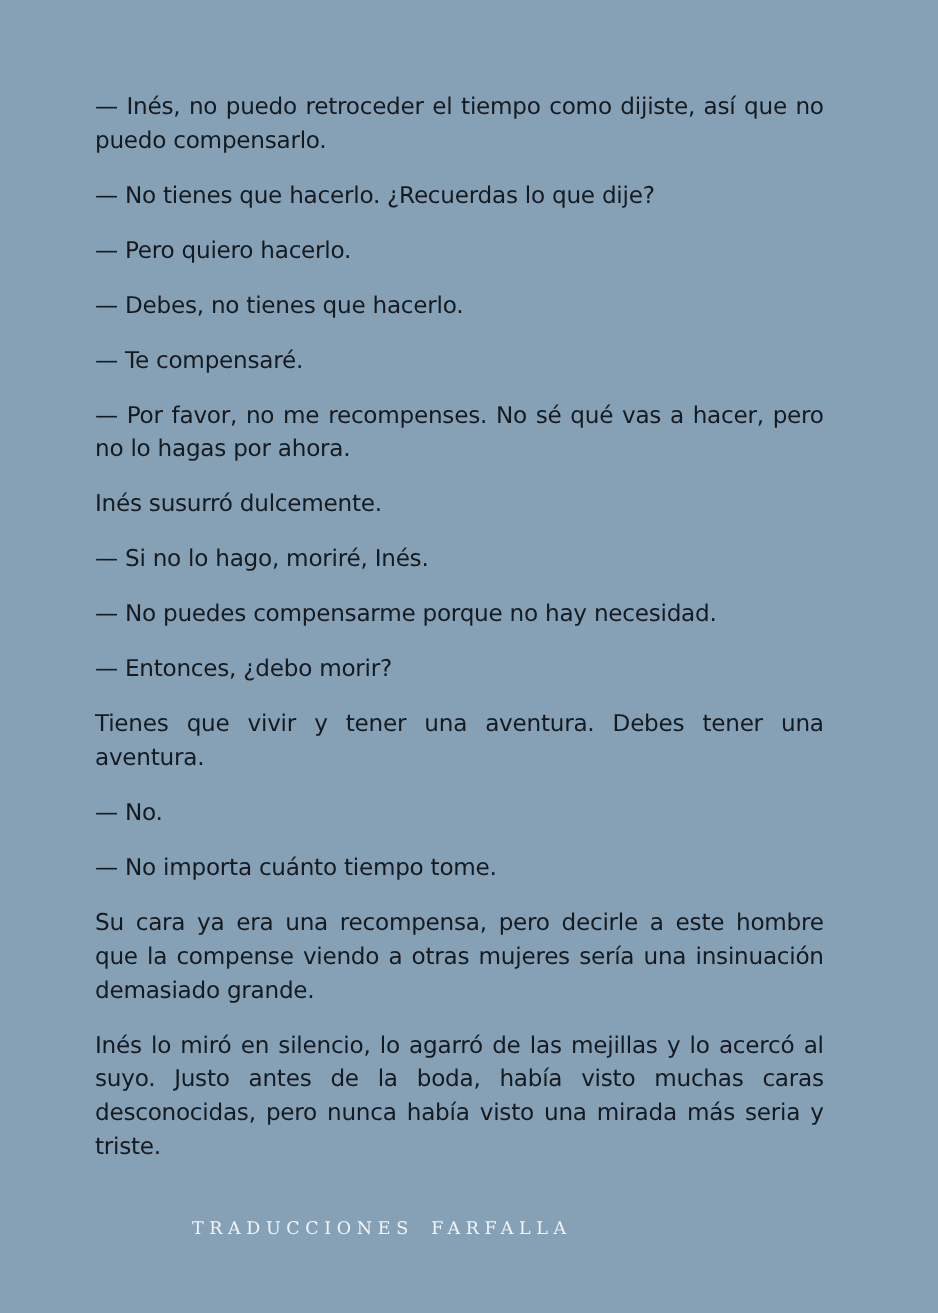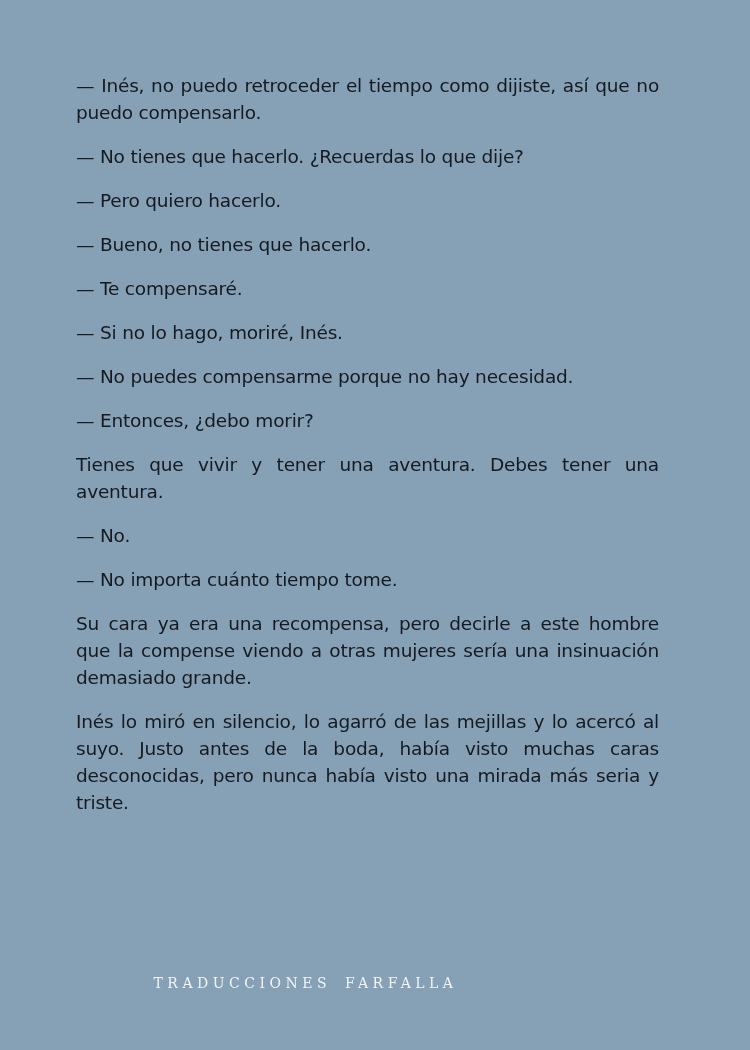--- a/index.html
+++ b/index.html
@@ -38,22 +38,24 @@
     }
     .footer .gap { display: inline-block; width: 14px; }
   </style>
 </head>
 <body>
 
 <div class="page">
   <p class="para">— Inés, no puedo retroceder el tiempo como dijiste, así que no puedo compensarlo.</p>
   <p class="para">— No tienes que hacerlo. ¿Recuerdas lo que dije?</p>
   <p class="para">— Pero quiero hacerlo.</p>
-  <p class="para">— Bueno, no tienes que hacerlo.</p>
+  <p class="para">— Debes, no tienes que hacerlo.</p>
   <p class="para">— Te compensaré.</p>
+  <p class="para">— Por favor, no me recompenses. No sé qué vas a hacer, pero no lo hagas por ahora.</p>
+  <p class="para">Inés susurró dulcemente.</p>
   <p class="para">— Si no lo hago, moriré, Inés.</p>
   <p class="para">— No puedes compensarme porque no hay necesidad.</p>
   <p class="para">— Entonces, ¿debo morir?</p>
   <p class="para">Tienes que vivir y tener una aventura. Debes tener una aventura.</p>
   <p class="para">— No.</p>
   <p class="para">— No importa cuánto tiempo tome.</p>
   <p class="para">Su cara ya era una recompensa, pero decirle a este hombre que la compense viendo a otras mujeres sería una insinuación demasiado grande.</p>
   <p class="para">Inés lo miró en silencio, lo agarró de las mejillas y lo acercó al suyo. Justo antes de la boda, había visto muchas caras desconocidas, pero nunca había visto una mirada más seria y triste.</p>
 </div>
 

